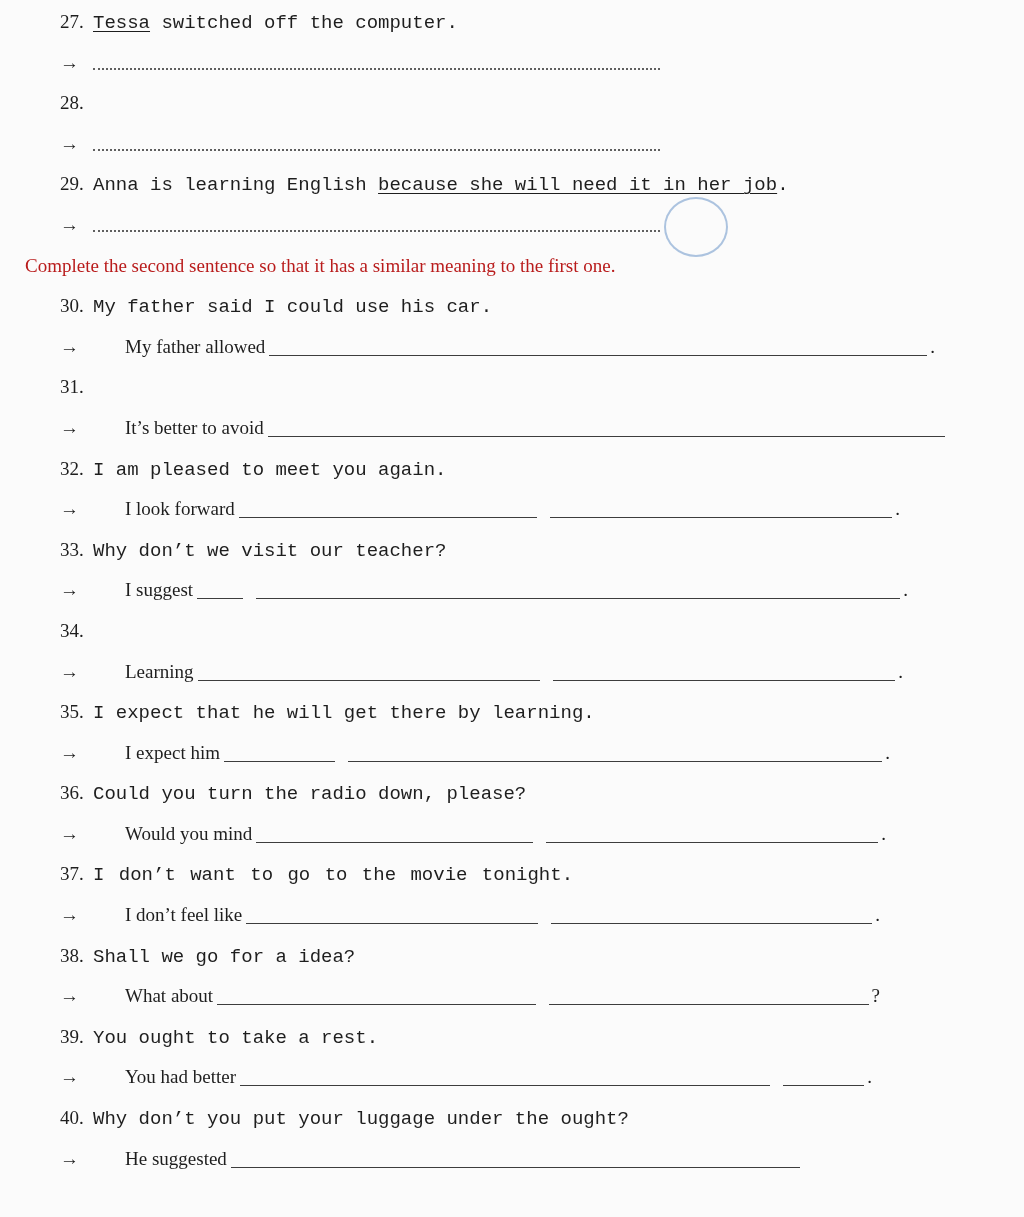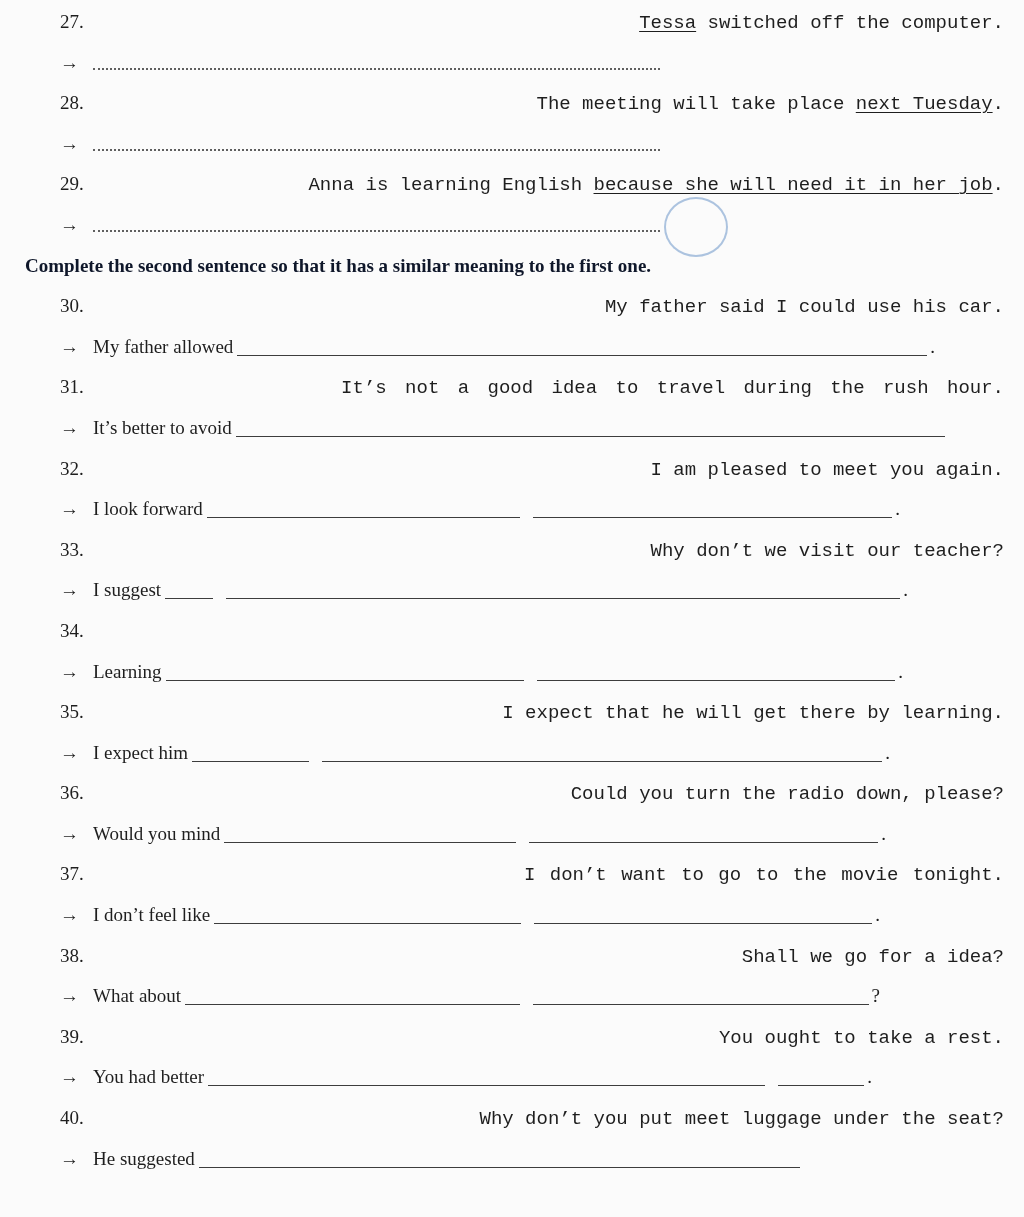--- a/index.html
+++ b/index.html
@@ -14,34 +14,33 @@
     color:#1e1e1e;
     padding:2px 20px 0 25px;
     overflow:hidden;
   }
   .item { margin-left:35px; }
   .line {
     display:flex;
     align-items:baseline;
     height:40.6px;
     line-height:40.6px;
-    justify-content:space-between;
   }
   .num, .arrow { flex:0 0 33px; }
   .sentence span { white-space:pre-wrap;font-family:Liberation Mono, monospace; }
   .u { text-decoration:underline; text-underline-offset:3px; }
-  .prefix { margin-right:4px; white-space:pre; }
+  .prefix { margin-right:4px; white-space:pre;margin-left:32px; }
   .blank { flex:1 1 0; height:1px; align-self:baseline; }
   .blank.solid { border-bottom:1px solid #3d3d3d; transform:translateY(3px); }
   .blank.dotted { border-bottom:2px dotted #5f5f5f; transform:translateY(1px); }
   .blank + .blank { margin-left:13px; }
   .endp { margin-left:3px; }
   .heading {
-    font-weight:bold;
-    color:#0f172a;
+    font-weight:normal;
+    color:#b91c1c;
   }
   .circle {
     position:absolute;
     left:664px; top:197px;
     width:64px; height:60px;
     border:2.5px solid rgba(146,176,213,0.75);
     border-radius:50%;
     background:rgba(255,255,255,0.15);
   }
 </style>
@@ -56,21 +55,20 @@
           <span class="sentence"><span class="u">Tessa</span><span> switched off the computer.</span></span>
         </div>
         <div class="line answer-line" style="width: 600px;">
           <span class="arrow">→</span>
           <span class="blank dotted" style="flex-grow: 1;"></span>
         </div>
       </div>
       <div class="item">
         <div class="line sentence-line">
           <span class="num">28.</span>
-          <span class="sentence"><span>The meeting will take place </span><span class="u">next Tuesday</span><span>.</span></span>
         </div>
         <div class="line answer-line" style="width: 600px;">
           <span class="arrow">→</span>
           <span class="blank dotted" style="flex-grow: 1;"></span>
         </div>
       </div>
       <div class="item">
         <div class="line sentence-line">
           <span class="num">29.</span>
           <span class="sentence"><span>Anna is learning English </span><span class="u">because she will need it in her job</span><span>.</span></span>
@@ -91,21 +89,20 @@
         <div class="line answer-line" style="width: 875px;">
           <span class="arrow">→</span>
           <span class="prefix">My father allowed</span>
           <span class="blank solid" style="flex-grow: 1;"></span>
           <span class="endp">.</span>
         </div>
       </div>
       <div class="item">
         <div class="line sentence-line">
           <span class="num">31.</span>
-          <span class="sentence" style="word-spacing: 7px;"><span>It’s not a good idea to travel during the rush hour.</span></span>
         </div>
         <div class="line answer-line" style="width: 885px;">
           <span class="arrow">→</span>
           <span class="prefix">It’s better to avoid</span>
           <span class="blank solid" style="flex-grow: 1;"></span>
         </div>
       </div>
       <div class="item">
         <div class="line sentence-line">
           <span class="num">32.</span>
@@ -205,21 +202,21 @@
           <span class="arrow">→</span>
           <span class="prefix">You had better</span>
           <span class="blank solid" style="flex-grow: 6.5;"></span>
           <span class="blank solid" style="flex-grow: 1;"></span>
           <span class="endp">.</span>
         </div>
       </div>
       <div class="item">
         <div class="line sentence-line">
           <span class="num">40.</span>
-          <span class="sentence"><span>Why don’t you put meet luggage under the seat?</span></span>
+          <span class="sentence"><span>Why don’t you put your luggage under the ought?</span></span>
         </div>
         <div class="line answer-line" style="width: 740px;">
           <span class="arrow">→</span>
           <span class="prefix">He suggested</span>
           <span class="blank solid" style="flex-grow: 1;"></span>
         </div>
       </div>
     </div>
   <div class="circle"></div>
 </div>

